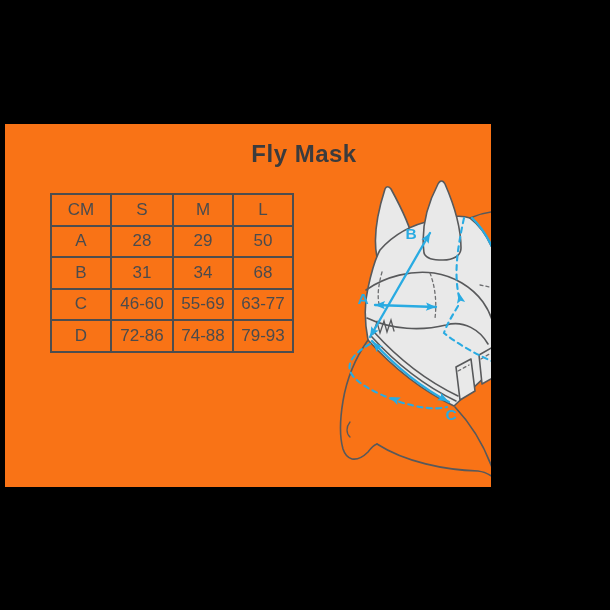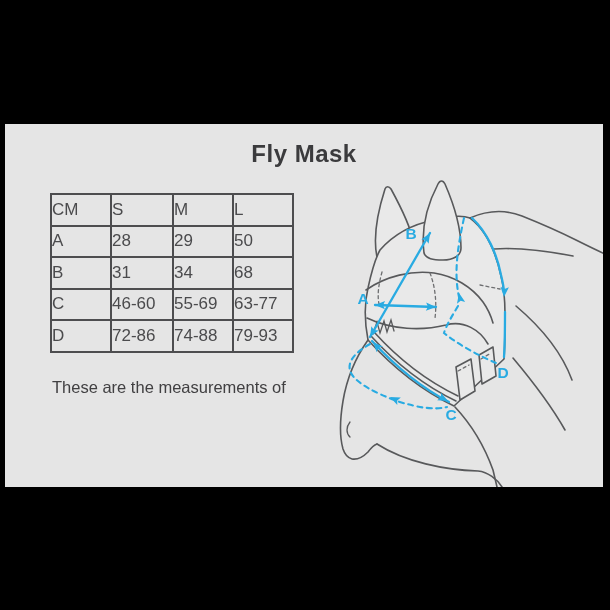--- a/index.html
+++ b/index.html
@@ -1,33 +1,33 @@
 <!DOCTYPE html>
 <html><head>
 <meta charset="utf-8">
 <style>
   html,body{margin:0;padding:0;}
   body{
     width:610px;height:610px;background:#000;position:relative;overflow:hidden;
     font-family:"Liberation Sans", sans-serif;
   }
   .canvas{
-    position:absolute;left:5px;top:124px;width:598px;height:363px;
-    background:#e5e5e5;overflow:hidden;
+    position:absolute;left:5px;top:124px;width:486px;height:363px;
+    background:#f97316;overflow:hidden;
   }
   .title{
     position:absolute;left:0;top:16px;width:598px;text-align:center;
     font-size:24px;font-weight:bold;color:#3b3b3d;letter-spacing:0.5px;
   }
   table.size{
     position:absolute;left:45px;top:69px;border-collapse:collapse;
     table-layout:fixed;
   }
   table.size td{
-    border:2px solid #4d4d4f;text-align:left;vertical-align:middle;
+    border:2px solid #4d4d4f;text-align:center;vertical-align:middle;
     font-size:17px;color:#4b4b4d;height:29.5px;padding:0;
   }
   td.c0{width:58px}td.c1{width:60px}td.c2{width:58px}td.c3{width:58px}
   .note{
     position:absolute;left:47px;top:252px;font-size:16.5px;color:#414042;
     line-height:23px;
   }
   .note div{white-space:nowrap;}
   svg.horse{position:absolute;left:325px;top:36px;}
   .ln{fill:none;stroke:#58595b;stroke-width:1.6;stroke-linecap:round;stroke-linejoin:round;}
@@ -75,21 +75,20 @@
       <tr>
         <td>D</td>
         <td>72-86</td>
         <td>74-88</td>
         <td>79-93</td>
       </tr>
     </tbody>
   </table>
 
   <div class="note">
-    <div>These are the measurements of</div>
   </div>
 
   <svg class="horse" width="280" height="327" viewBox="0 0 280 327">
 
     <path class="maskFill" d="M 47 97 C 43 78 47 54 55 29 C 56 26 59 26 61 29 C 73 51 81 69 83 81 C 84 86 82 90 77 93 C 67 98 55 100 47 97 Z"></path>
 
     <path class="maskFill" d="M 50 90 C 64 74 84 64 104 60 C 116 57 132 55 140 58 C 156 70 166 93 171 116 C 174 128 175 142 175 154 C 175 170 175 185 174 199 L 124 246 Q 78 224 38 180 C 35 164 34 144 38 128 C 41 114 44 101 50 90 Z"></path>
 
     <path class="maskFill" d="M 94 93 C 91 70 97 45 108 24 C 110 20 113 20 115 24 C 125 47 131 70 131 88 C 131 96 123 100 113 100 C 103 100 96 99 94 93 Z"></path>
 

